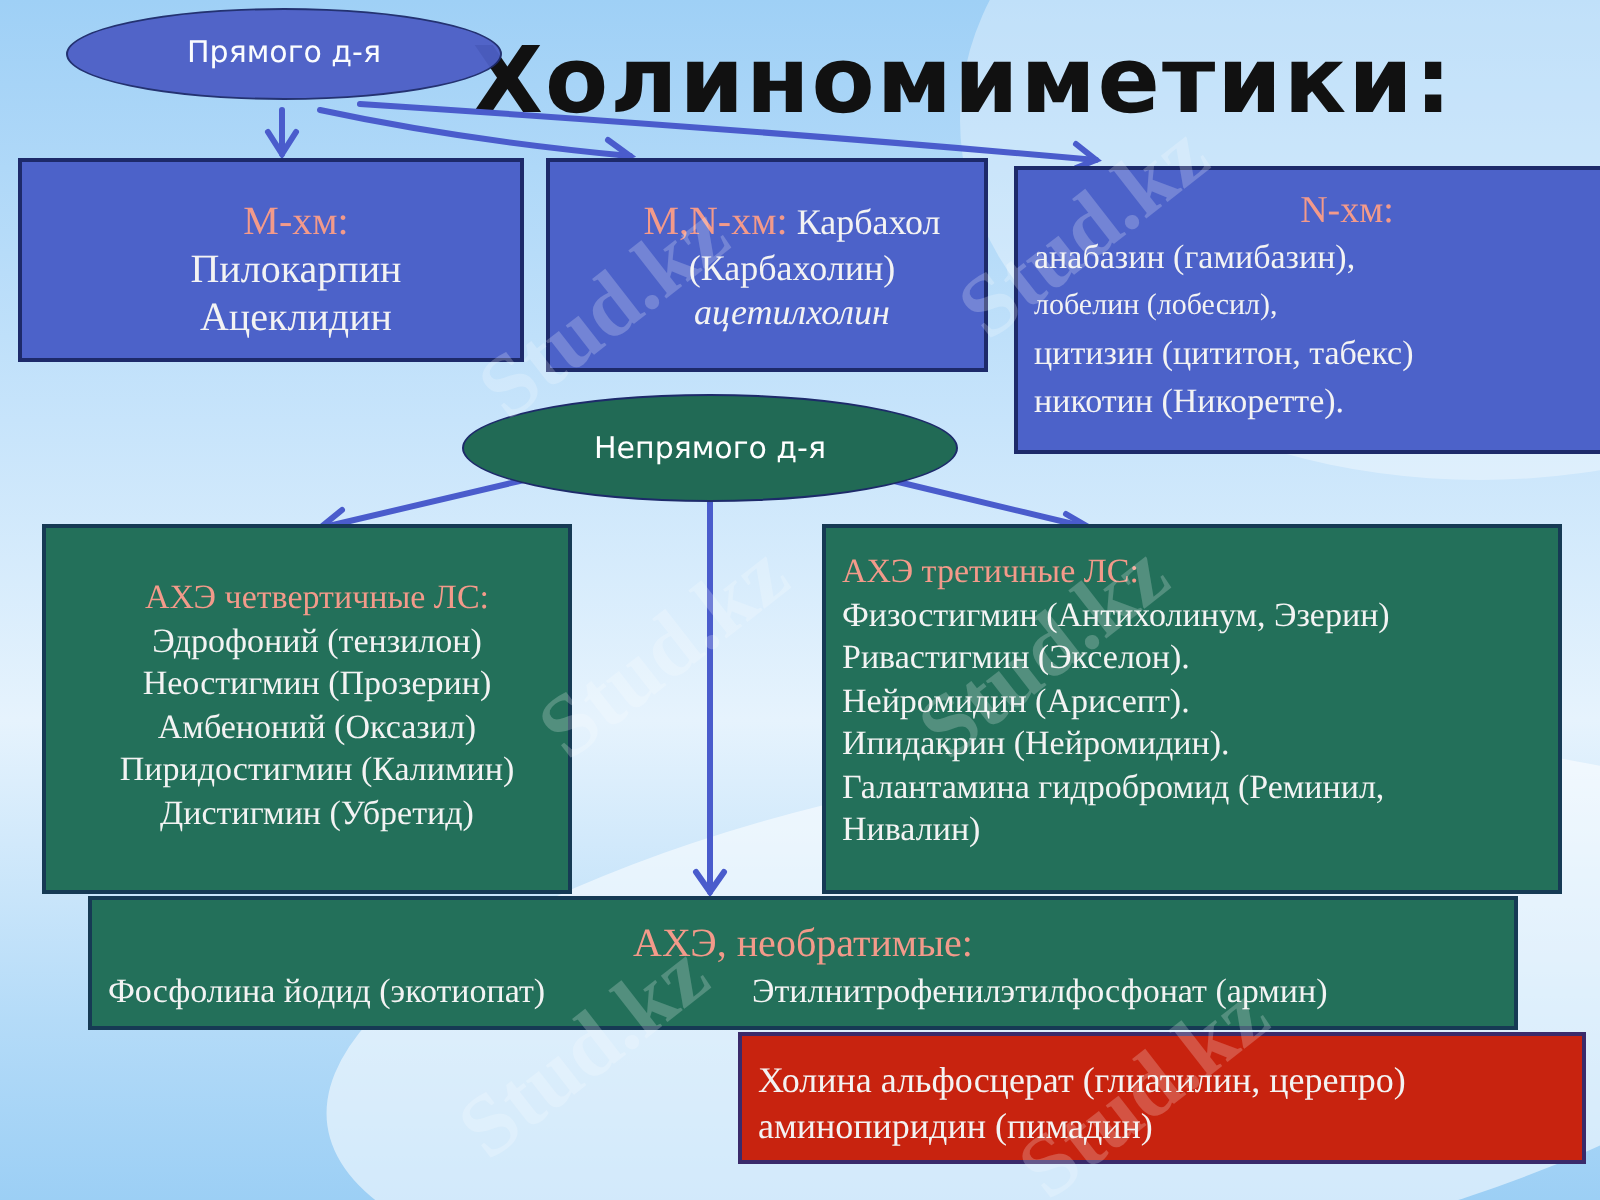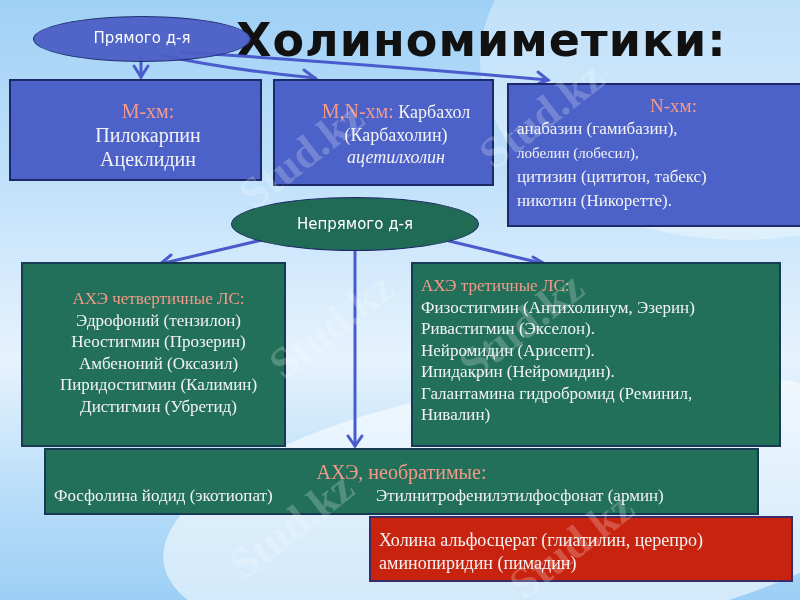--- a/index.html
+++ b/index.html
@@ -21,21 +21,21 @@
     position: absolute; left: 236px; top: 10px;
     font-family: "DejaVu Sans", sans-serif; font-weight: bold;
     font-size: 46px; color: #111; letter-spacing: 1px; line-height: 60px;
   }
   .ellipse {
     position: absolute; border-radius: 50%;
     display: flex; align-items: center; justify-content: center;
     font-family: "DejaVu Sans", sans-serif; font-size: 15px; color: #fff;
     border: 1.5px solid #1d2a6a; box-sizing: border-box;
   }
-  .ell-direct { left: 33px; top: 16px; width: 218px; height: 46px; background: #4d5fc6; opacity: 0.95; padding-bottom: 2px; }
+  .ell-direct { left: 33px; top: 4px; width: 218px; height: 46px; background: #4d5fc6; opacity: 0.95; padding-bottom: 2px; }
   .ell-indirect { left: 231px; top: 197px; width: 248px; height: 54px; background: #216a55; }
   .box {
     position: absolute; box-sizing: border-box; border: 2px solid #1d2a6a;
     color: #f3f3f3; font-size: 17px; line-height: 21px; padding-left: 25px;
   }
   .blue { background: #4c62c9; }
   .green { background: #23705a; border-color: #163a54; }
   .red { background: #c8230f; border-color: #3a2a6a; }
   .head { color: #f39a8a; }
   .center { text-align: center; }

